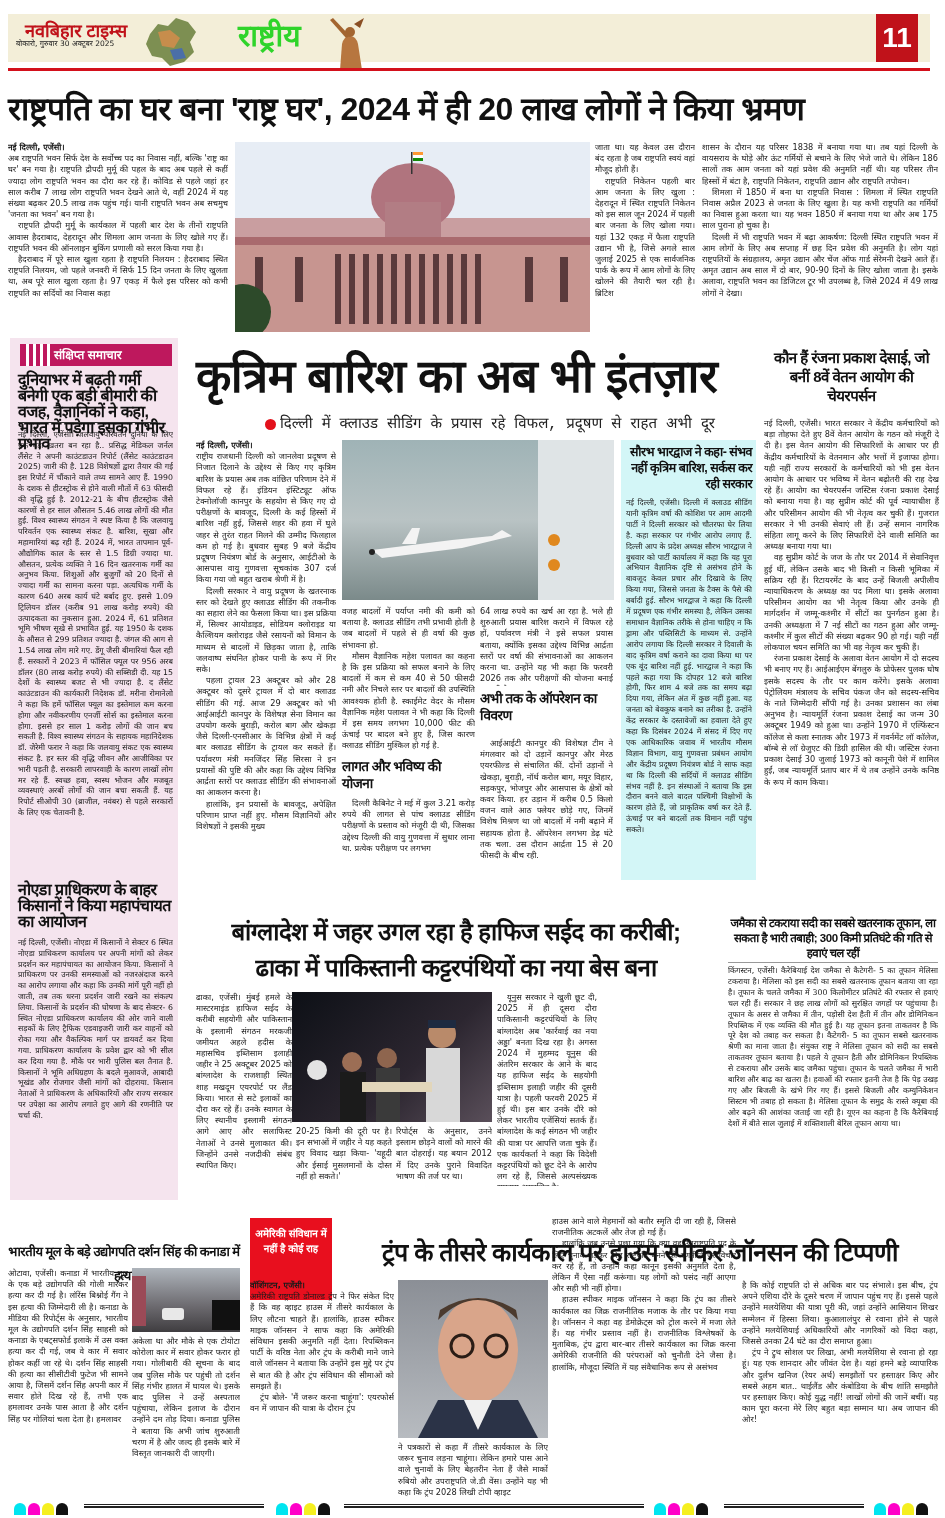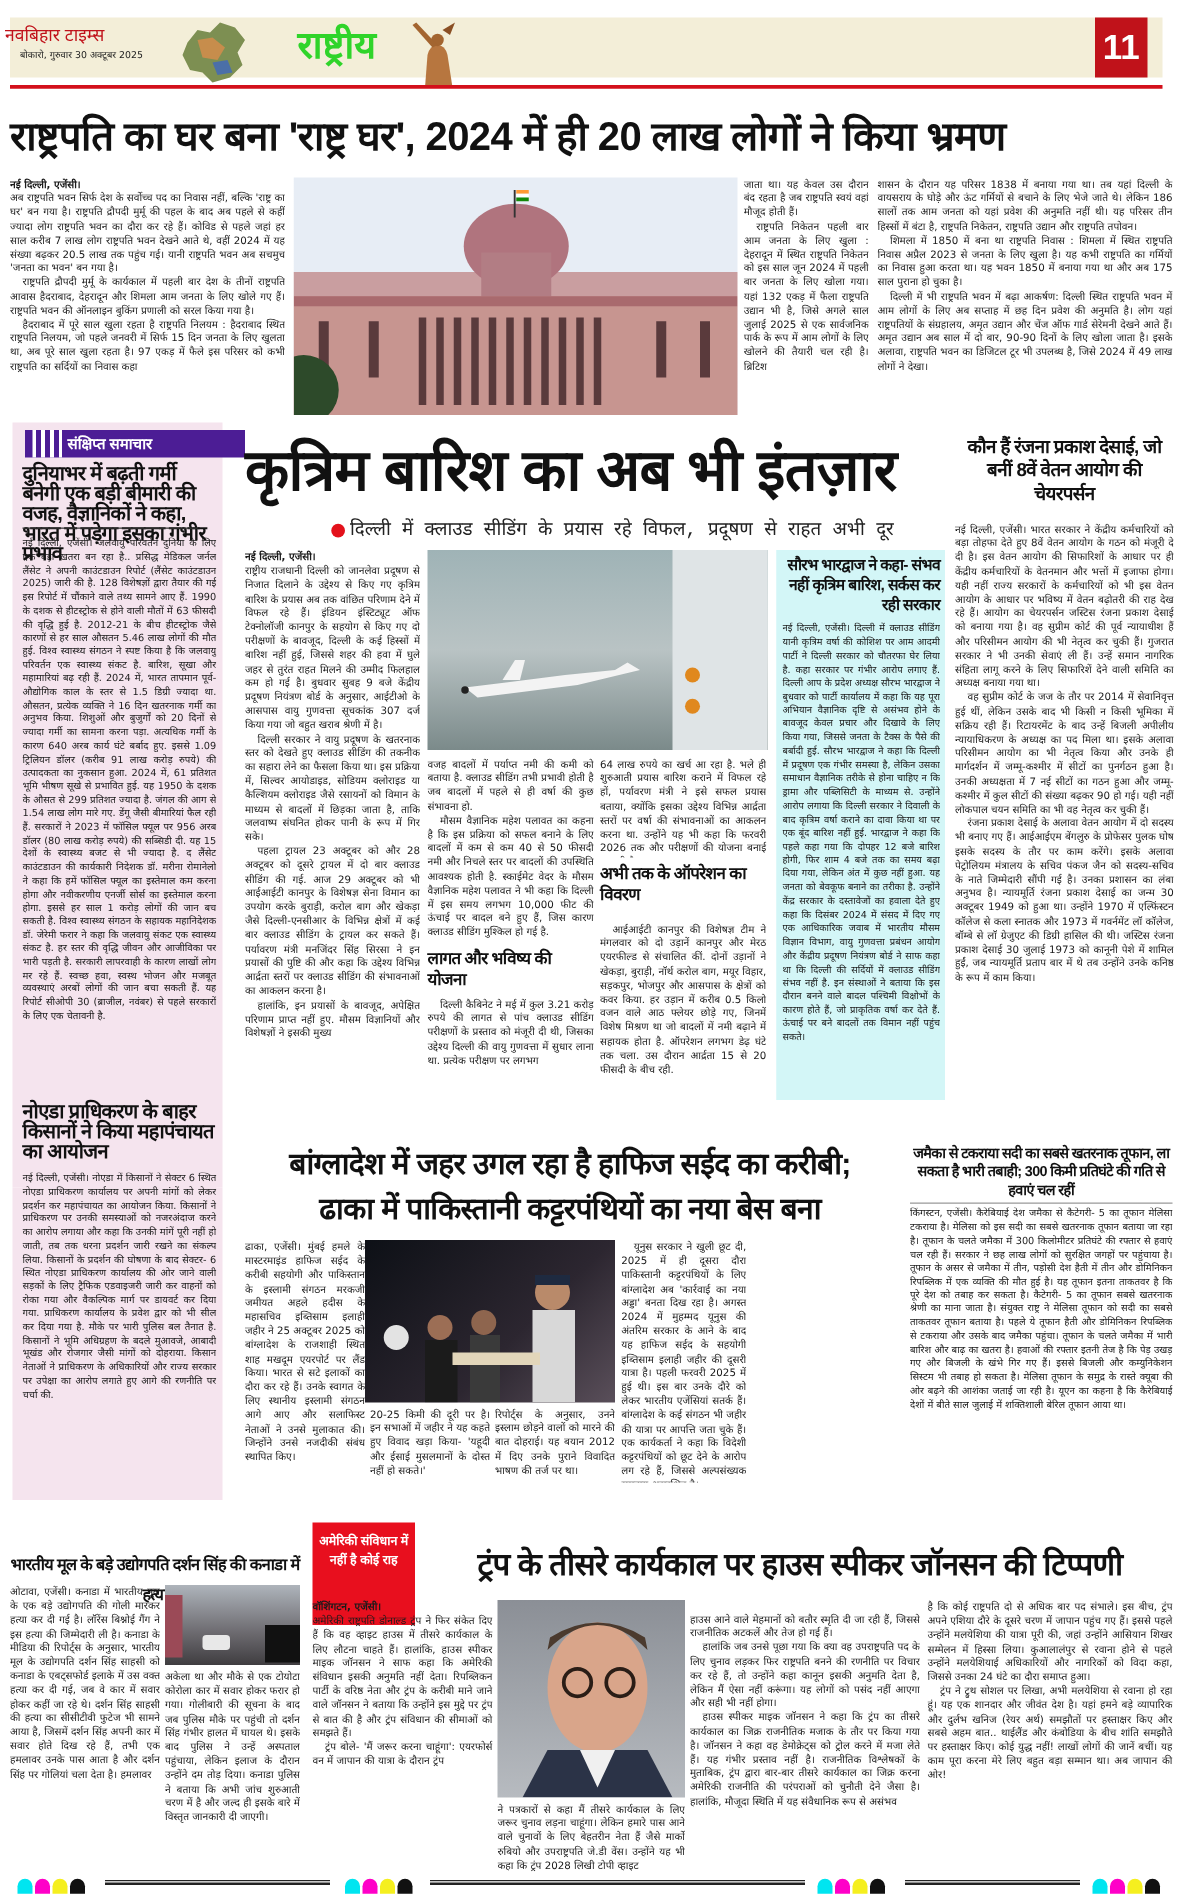--- a/index.html
+++ b/index.html
@@ -4,32 +4,32 @@
 <style>
   *{box-sizing:border-box;margin:0;padding:0}
   body{width:945px;height:1518px;background:#fff;font-family:"DejaVu Sans","Liberation Sans",sans-serif;color:#111;position:relative;overflow:hidden}
   .abs{position:absolute}
   .txt{font-size:8.2px;line-height:11.2px;text-align:justify;color:#1a1a1a}
   .txt p{text-indent:10px}
   .txt p.noind{text-indent:0}
   .hd{font-family:"Liberation Sans",sans-serif;font-weight:bold;color:#111;letter-spacing:-0.5px}
   
   #masthead{left:8px;top:14px;width:922px;height:48px;background:#f3eed8}
-  #brand{left:4px;top:18px;font-size:14px;font-weight:normal;color:#c0121a;font-family:"Liberation Sans",sans-serif}
+  #brand{left:25px;top:18px;font-size:18px;font-weight:bold;color:#c0121a;font-family:"Liberation Sans",sans-serif}
   #dateline{left:16px;top:38px;font-size:7.5px;color:#222}
   #collage{left:140px;top:14px;width:60px;height:54px}
   #section{left:238px;top:14px;font-size:30px;font-weight:bold;color:#2fd42a;font-family:"Liberation Sans",sans-serif}
   #statue{left:320px;top:14px;width:58px;height:56px}
   #pageno{left:876px;top:14px;width:42px;height:48px;background:#c0121a;color:#fff;font-size:28px;font-weight:bold;text-align:center;line-height:48px;font-family:"Liberation Sans",sans-serif}
   #redrule{left:8px;top:68px;width:922px;height:3px;background:#d3101b}
   #lead-title{left:8px;top:86px;width:930px;font-size:32px;text-align:left}
   .photo{background:#cdb1b0;overflow:hidden}
   
   #brief{left:10px;top:338px;width:168px;height:612px;background:#f5e4ee}
-  #brief-head{left:20px;top:344px;width:176px;height:22px;background:#4c1d95}
+  #brief-head{left:20px;top:344px;width:152px;height:22px;background:#be185d}
   #brief-head .bars{position:absolute;left:6px;top:0;width:24px;height:22px;background:repeating-linear-gradient(90deg,#fff 0 3px,transparent 3px 7px)}
   #brief-head span{position:absolute;left:34px;top:2px;font-size:12px;color:#fff;font-weight:bold;font-family:"Liberation Sans",sans-serif}
   .boxhead{font-size:16px;line-height:16px}
   
   #cyanbox{left:621px;top:440px;width:135px;height:440px;background:#d3f6f7}
   
   .sub-h{font-size:13.5px;line-height:17px}
   .hr{height:1px;background:#999}
   #swatches .sw{display:inline-block;width:12px;height:12px;border-radius:6px 6px 0 0;margin-right:2px}
   .rule3{height:4px;border-top:1px solid #222;border-bottom:2px solid #222}
@@ -245,21 +245,21 @@
     <path d="M40 40 Q80 0 120 40 L118 30 Q80 6 42 30 Z" fill="#4b3a2e"></path>
     <circle cx="64" cy="66" r="11" fill="none" stroke="#2a1d16" stroke-width="3"></circle>
     <circle cx="98" cy="66" r="11" fill="none" stroke="#2a1d16" stroke-width="3"></circle>
     <path d="M20 158 L40 120 L120 120 L140 158 Z" fill="#2b3347"></path>
     <path d="M66 120 L80 150 L94 120 Z" fill="#f0f0f0"></path>
   </svg>
 </div>
 <div class="abs txt" style="left:398px;top:1442px;width:150px;height:56px;overflow:hidden">
   <p class="noind">ने पत्रकारों से कहा मैं तीसरे कार्यकाल के लिए जरूर चुनाव लड़ना चाहूंगा। लेकिन हमारे पास आने वाले चुनावों के लिए बेहतरीन नेता हैं जैसे मार्को रुबियो और उपराष्ट्रपति जे.डी वेंस। उन्होंने यह भी कहा कि ट्रंप 2028 लिखी टोपी व्हाइट</p>
 </div>
-<div class="abs txt" style="left:552px;top:1290px;width:184px;height:218px;overflow:hidden">
+<div class="abs txt" style="left:552px;top:1216px;width:184px;height:218px;overflow:hidden">
   <p class="noind">हाउस आने वाले मेहमानों को बतौर स्मृति दी जा रही हैं, जिससे राजनीतिक अटकलें और तेज हो गई हैं।</p>
   <p>हालांकि जब उनसे पूछा गया कि क्या वह उपराष्ट्रपति पद के लिए चुनाव लड़कर फिर राष्ट्रपति बनने की रणनीति पर विचार कर रहे हैं, तो उन्होंने कहा कानून इसकी अनुमति देता है, लेकिन मैं ऐसा नहीं करूंगा। यह लोगों को पसंद नहीं आएगा और सही भी नहीं होगा।</p>
   <p>हाउस स्पीकर माइक जॉनसन ने कहा कि ट्रंप का तीसरे कार्यकाल का जिक्र राजनीतिक मजाक के तौर पर किया गया है। जॉनसन ने कहा वह डेमोक्रेट्स को ट्रोल करने में मजा लेते हैं। यह गंभीर प्रस्ताव नहीं है। राजनीतिक विश्लेषकों के मुताबिक, ट्रंप द्वारा बार-बार तीसरे कार्यकाल का जिक्र करना अमेरिकी राजनीति की परंपराओं को चुनौती देने जैसा है। हालांकि, मौजूदा स्थिति में यह संवैधानिक रूप से असंभव</p>
 </div>
 <div class="abs txt" style="left:742px;top:1280px;width:196px;height:218px;overflow:hidden">
   <p class="noind">है कि कोई राष्ट्रपति दो से अधिक बार पद संभाले। इस बीच, ट्रंप अपने एशिया दौरे के दूसरे चरण में जापान पहुंच गए हैं। इससे पहले उन्होंने मलयेशिया की यात्रा पूरी की, जहां उन्होंने आसियान शिखर सम्मेलन में हिस्सा लिया। कुआलालंपुर से रवाना होने से पहले उन्होंने मलयेशियाई अधिकारियों और नागरिकों को विदा कहा, जिससे उनका 24 घंटे का दौरा समाप्त हुआ।</p>
   <p>ट्रंप ने ट्रुथ सोशल पर लिखा, अभी मलयेशिया से रवाना हो रहा हूं। यह एक शानदार और जीवंत देश है। यहां हमने बड़े व्यापारिक और दुर्लभ खनिज (रेयर अर्थ) समझौतों पर हस्ताक्षर किए और सबसे अहम बात.. थाईलैंड और कंबोडिया के बीच शांति समझौते पर हस्ताक्षर किए। कोई युद्ध नहीं! लाखों लोगों की जानें बचीं। यह काम पूरा करना मेरे लिए बहुत बड़ा सम्मान था। अब जापान की ओर!</p>
 </div>
 
 <div class="abs" id="swatches" style="left:14px;top:1500px;width:930px;height:16px">

